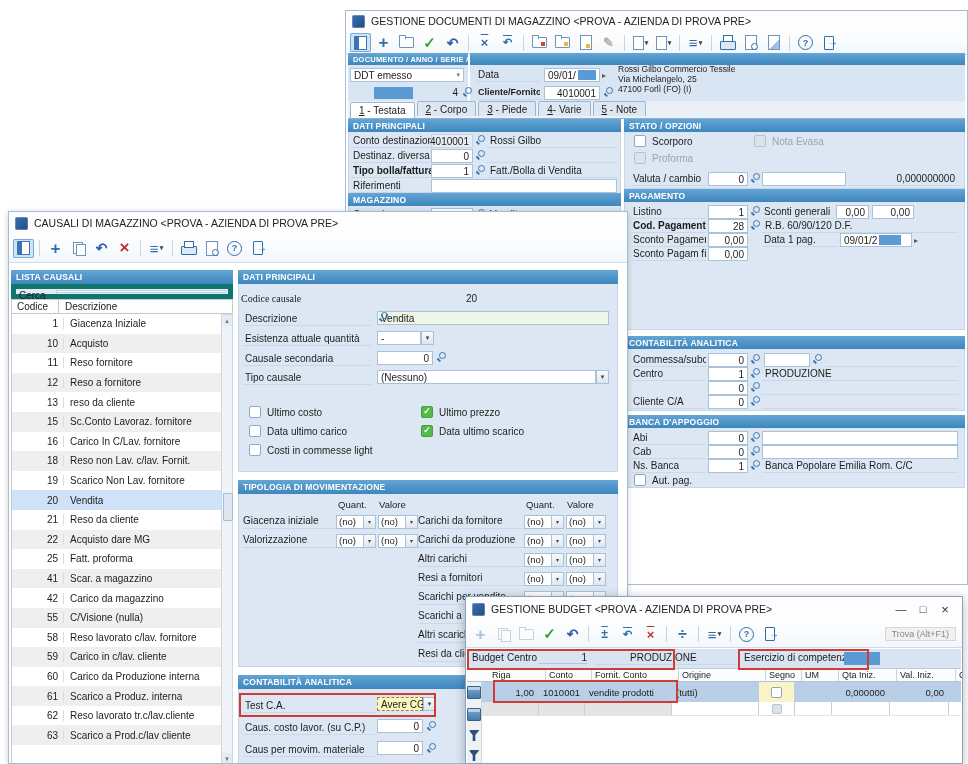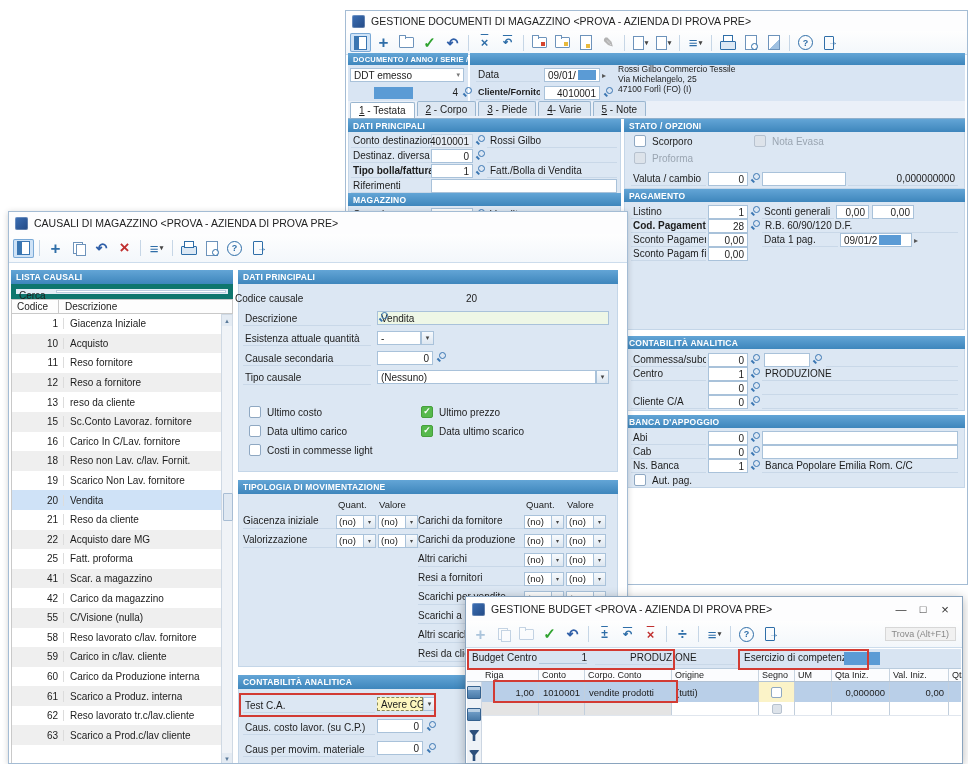--- a/index.html
+++ b/index.html
@@ -447,21 +447,21 @@
     <div class="scb" style="left:212px;top:102px;height:451px;">
       <span class="arr" style="top:0;">▲</span>
       <span class="thumb" style="top:178px;height:26px;"></span>
       <span class="arr" style="bottom:0;">▼</span>
     </div>
 
     <div class="shead" style="left:229px;top:58px;width:380px;height:14px;">
         <span>DATI PRINCIPALI</span>
       </div>
     <div class="pbody" style="left:229px;top:72px;width:380px;height:188px;"></div>
-    <div class="fl" style="left:224px;top:81px;width:128px;border-bottom:none;">Codice causale</div>
+    <div class="fl" style="left:230px;top:81px;width:128px;border-bottom:none;font-family:Liberation Serif, serif;">Codice causale</div>
     <div class="fvp" style="left:368px;top:81px;width:100px;text-align:right;">20</div>
     <div class="fl" style="left:234px;top:101px;width:128px;">Descrizione</div>
     <div class="fv left green" style="left:368px;top:99px;width:232px;">
         <span>Vendita</span>
         <span class="mag" style="position:static;margin-left:auto;"></span>
       </div>
     <div class="fl" style="left:234px;top:121px;width:128px;">Esistenza attuale quantità</div>
     <div class="fv left" style="left:368px;top:119px;width:44px;">
         <span>-</span>
       </div>
@@ -626,25 +626,25 @@
       <span class="trova">Trova (Alt+F1)</span>
     </div>
     <div style="position:absolute;left:1px;top:52px;right:1px;height:20px;background:#d8e4f2;border-bottom:1px solid #b9cbdd;box-sizing:border-box;">
       <span style="position:absolute;left:5px;top:3px;">Budget</span>
       <span style="position:absolute;left:40px;top:3px;">Centro</span>
       <span class="fvp" style="left:72px;top:3px;width:48px;border-bottom:1px solid #b0c6dc;">1</span>
       <span class="fd" style="left:128px;top:3px;width:140px;padding-left:35px;">PRODUZIONE</span>
       <span style="position:absolute;left:277px;top:3px;">Esercizio di competenza</span>
       <span class="redact" style="left:377px;top:3px;width:36px;height:13px;"></span>
     </div>
-    <div style="position:absolute;left:1px;top:72px;right:1px;height:13px;display:flex;padding-left:15px;background:#fbfcfe;border-bottom:1px solid #b3c3d4;box-sizing:border-box;">
+    <div style="position:absolute;left:1px;top:72px;right:1px;height:13px;display:flex;padding-left:22px;background:#fbfcfe;border-bottom:1px solid #b3c3d4;box-sizing:border-box;">
 
     <span class="bhc" style="width: 57px;">Riga</span>
         <span class="bhc" style="width: 46px;">Conto</span>
-        <span class="bhc" style="width: 87px;">Corpo. Conto</span>
+        <span class="bhc" style="width: 87px;">Fornit. Conto</span>
         <span class="bhc" style="width: 87px;">Origine</span>
         <span class="bhc" style="width: 36px;">Segno</span>
         <span class="bhc" style="width: 37px;">UM</span>
         <span class="bhc" style="width: 58px;">Qta Iniz.</span>
         <span class="bhc" style="width: 59px;">Val. Iniz.</span>
         <span class="bhc" style="width: 18px;">Qta</span>
       </div>
     <div style="position:absolute;left:1px;top:85px;right:1px;height:20px;display:flex;padding-left:15px;background:#b9cfe8;box-sizing:border-box;">
       <span class="bc r" style="width:57px;">1,00</span>
       <span class="bc r" style="width:46px;">1010001</span>

